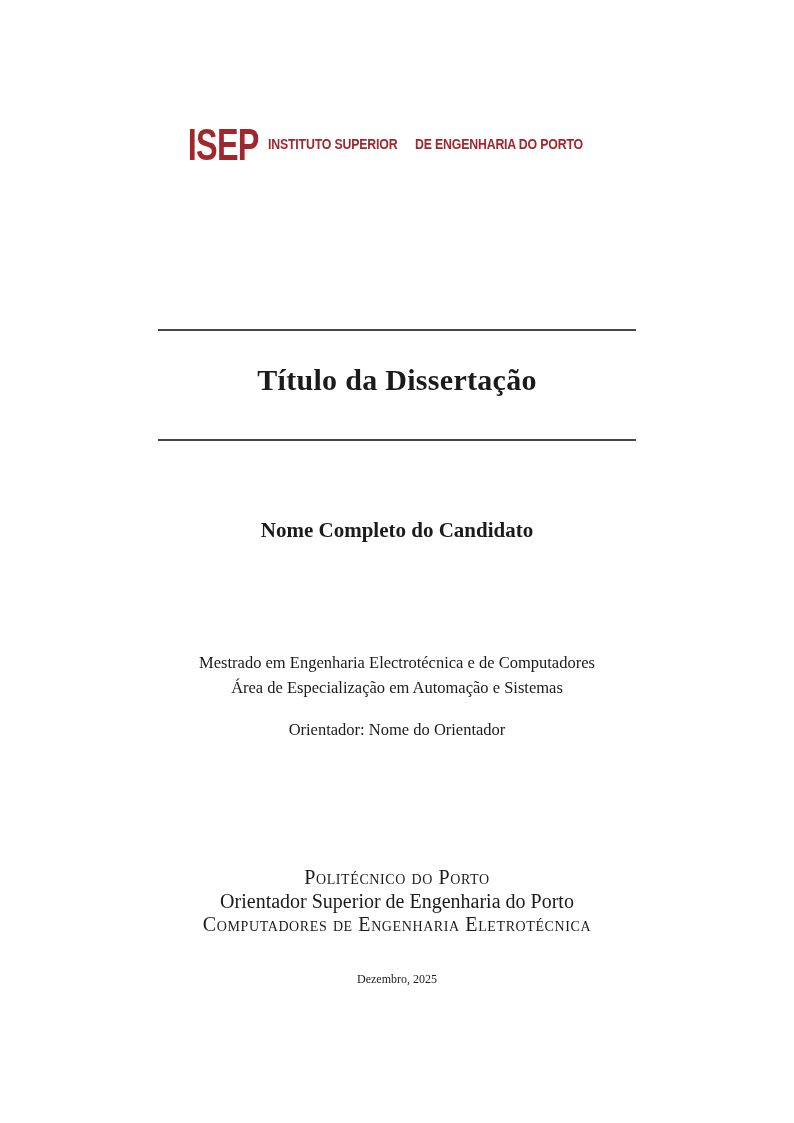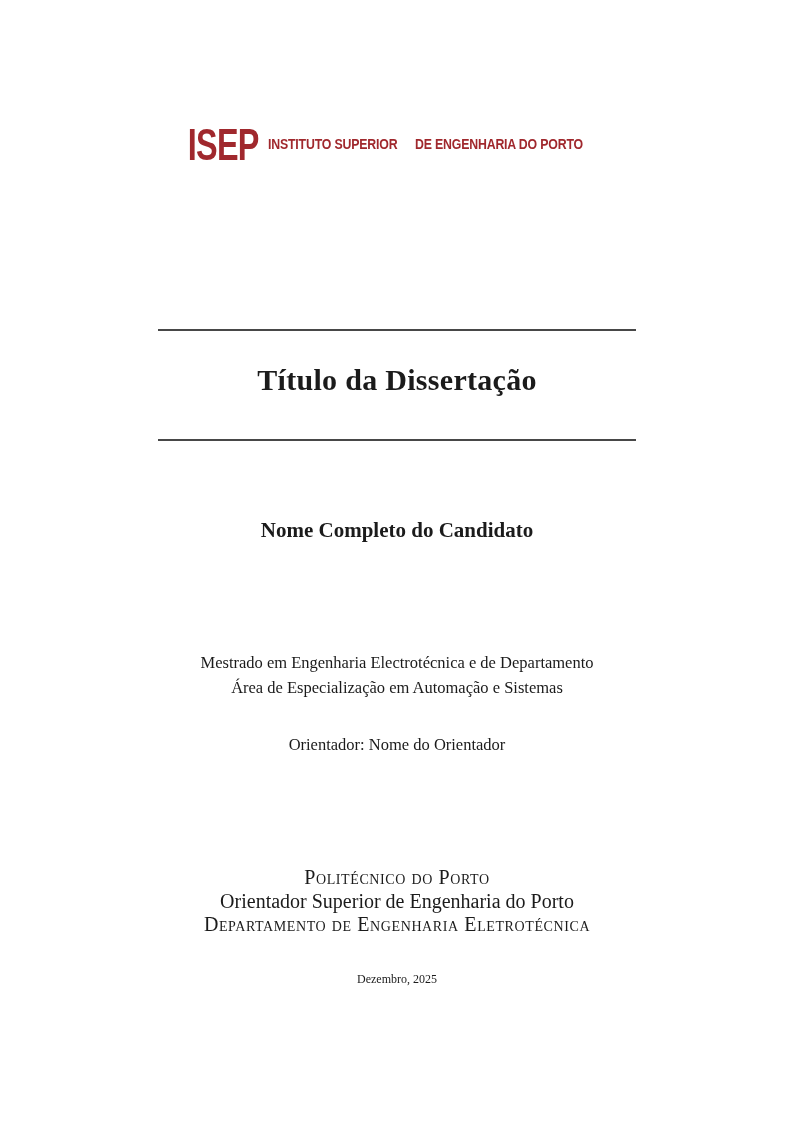--- a/index.html
+++ b/index.html
@@ -82,21 +82,21 @@
     font-size: 21px;
     font-weight: bold;
     line-height: 26px;
   }
   .degree {
     top: 650px;
     font-size: 16.5px;
     line-height: 25px;
   }
   .advisor {
-    top: 734px;
+    top: 719px;
     font-size: 16.5px;
     line-height: 22px;
   }
   .institution {
     top: 866px;
     font-size: 20px;
     line-height: 23.5px;
     font-family: Liberation Serif, serif;
   }
   .smallcaps {
@@ -124,27 +124,27 @@
 
   <div class="rule rule-top"></div>
 
   <h1 class="centered title">Título da Dissertação</h1>
 
   <div class="rule rule-bottom"></div>
 
   <div class="centered author">Nome Completo do Candidato</div>
 
   <div class="centered degree">
-    <div>Mestrado em Engenharia Electrotécnica e de Departamento</div>
+    <div>Mestrado em Engenharia Electrotécnica e de Computadores</div>
     <div>Área de Especialização em Automação e Sistemas</div>
   </div>
 
   <div class="centered advisor">Orientador: Nome do Orientador</div>
 
   <div class="centered institution">
     <div class="smallcaps">Politécnico do Porto</div>
     <div>Orientador Superior de Engenharia do Porto</div>
-    <div class="smallcaps">Departamento de Engenharia Eletrotécnica</div>
+    <div class="smallcaps">Computadores de Engenharia Eletrotécnica</div>
   </div>
 
   <div class="centered date">Dezembro, 2025</div>
 
 </div>
 
 </body></html>

